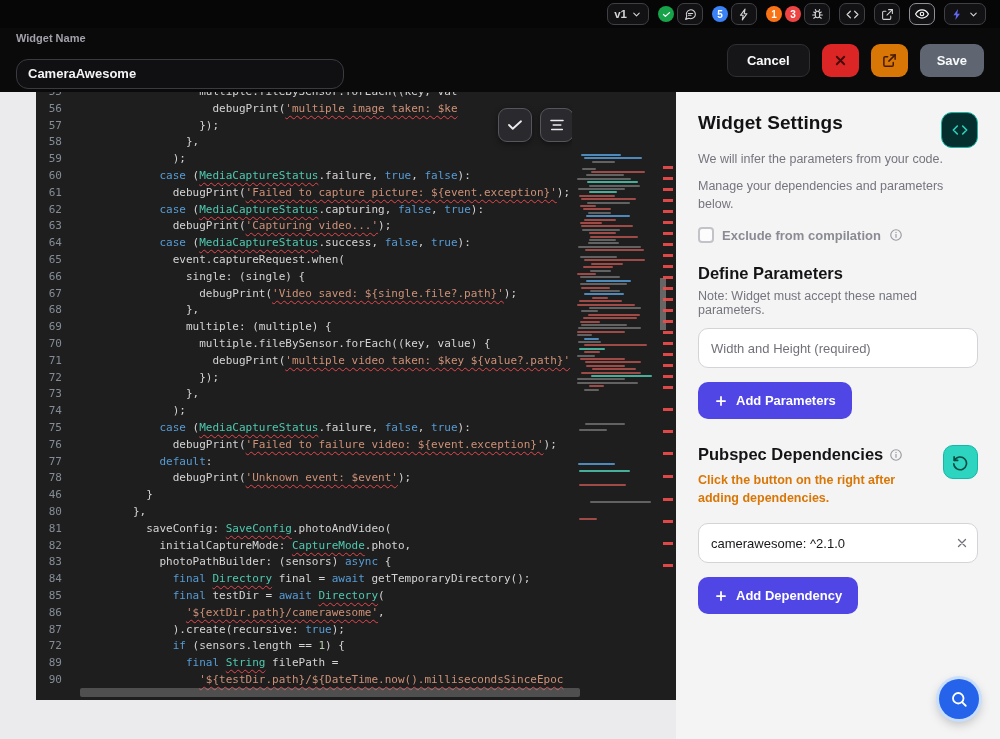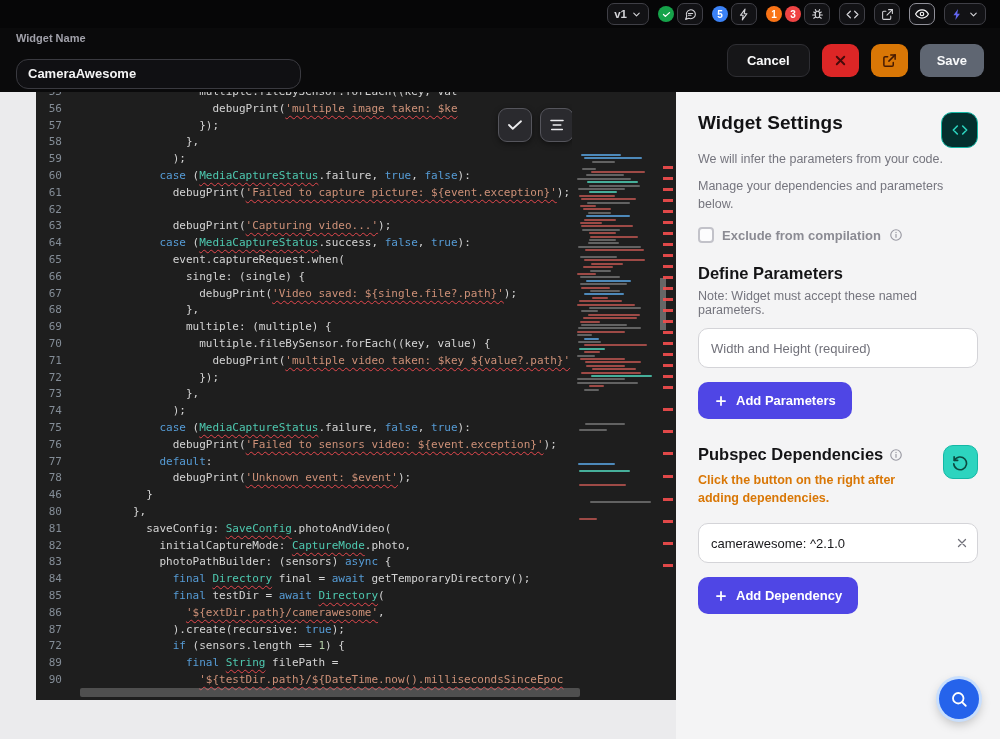--- a/index.html
+++ b/index.html
@@ -19,21 +19,21 @@
   .badge { width:16px; height:16px; border-radius:50%; color:#fff; font-size:10px; font-weight:800;
     display:flex; align-items:center; justify-content:center; }
   .badge.green { background:#16a34a; } .badge.blue { background:#3b82f6; }
   .badge.orange { background:#f97316; } .badge.red { background:#ef4444; }
 
   
   .header { position:absolute; top:28px; left:0; right:0; height:64px; background:#0a0a0b;
     display:flex; align-items:center; padding:0 16px; z-index:5; }
   .wn { display:flex; flex-direction:column; gap:15px; }
   .wn label { font-size:11px; color:#a1a1aa; font-weight:600; }
-  .wn input { width:285px; height:30px; background:#101013; border:1px solid #3a3a40; border-radius:12px;
+  .wn input { width:328px; height:30px; background:#101013; border:1px solid #3a3a40; border-radius:12px;
     color:#f4f4f5; font-size:13px; font-weight:700; padding:0 11px; font-family:inherit; outline:none; }
   .header-actions { margin-left:auto; display:flex; align-items:flex-end; gap:12px; }
   .btn-cancel { height:33px; padding:0 19px; background:#161618; border:1px solid #2e2e33; border-radius:9px;
     color:#fafafa; font-size:13px; font-weight:700; cursor:pointer; font-family:inherit; }
   .btn-red, .btn-amber { width:37px; height:33px; border:none; border-radius:9px; display:flex;
     align-items:center; justify-content:center; cursor:pointer; }
   .btn-red { background:#dc2626; color:#450a0a; }
   .btn-amber { background:#d97706; color:#451a03; }
   .btn-save { height:33px; padding:0 17px; background:#5f6672; border:none; border-radius:9px;
     color:#f9fafb; font-size:13px; font-weight:700; cursor:pointer; font-family:inherit; }
@@ -199,35 +199,35 @@
 
 <div class="editor">
   <div class="code-lines">
       <div class="code-line"><span class="ln">55</span><span class="cd"><span class="tk-p">                  multiple.fileBySensor.forEach((key, val</span></span></div>
       <div class="code-line"><span class="ln">56</span><span class="cd"><span class="tk-p">                    debugPrint(</span><span class="tk-e">'multiple image taken: $ke</span></span></div>
       <div class="code-line"><span class="ln">57</span><span class="cd"><span class="tk-p">                  });</span></span></div>
       <div class="code-line"><span class="ln">58</span><span class="cd"><span class="tk-p">                },</span></span></div>
       <div class="code-line"><span class="ln">59</span><span class="cd"><span class="tk-p">              );</span></span></div>
       <div class="code-line"><span class="ln">60</span><span class="cd"><span class="tk-p">            </span><span class="tk-k">case</span><span class="tk-p"> (</span><span class="tk-t">MediaCaptureStatus</span><span class="tk-p">.failure, </span><span class="tk-k">true</span><span class="tk-p">, </span><span class="tk-k">false</span><span class="tk-p">):</span></span></div>
       <div class="code-line"><span class="ln">61</span><span class="cd"><span class="tk-p">              debugPrint(</span><span class="tk-e">'Failed to capture picture: ${event.exception}'</span><span class="tk-p">);</span></span></div>
-      <div class="code-line"><span class="ln">62</span></div>
+      <div class="code-line"><span class="ln">62</span><span class="cd"><span class="tk-p">            </span><span class="tk-k">case</span><span class="tk-p"> (</span><span class="tk-t">MediaCaptureStatus</span><span class="tk-p">.capturing, </span><span class="tk-k">false</span><span class="tk-p">, </span><span class="tk-k">true</span><span class="tk-p">):</span></span></div>
       <div class="code-line"><span class="ln">63</span><span class="cd"><span class="tk-p">              debugPrint(</span><span class="tk-e">'Capturing video...'</span><span class="tk-p">);</span></span></div>
       <div class="code-line"><span class="ln">64</span><span class="cd"><span class="tk-p">            </span><span class="tk-k">case</span><span class="tk-p"> (</span><span class="tk-t">MediaCaptureStatus</span><span class="tk-p">.success, </span><span class="tk-k">false</span><span class="tk-p">, </span><span class="tk-k">true</span><span class="tk-p">):</span></span></div>
       <div class="code-line"><span class="ln">65</span><span class="cd"><span class="tk-p">              event.captureRequest.when(</span></span></div>
       <div class="code-line"><span class="ln">66</span><span class="cd"><span class="tk-p">                single: (single) {</span></span></div>
       <div class="code-line"><span class="ln">67</span><span class="cd"><span class="tk-p">                  debugPrint(</span><span class="tk-e">'Video saved: ${single.file?.path}'</span><span class="tk-p">);</span></span></div>
       <div class="code-line"><span class="ln">68</span><span class="cd"><span class="tk-p">                },</span></span></div>
       <div class="code-line"><span class="ln">69</span><span class="cd"><span class="tk-p">                multiple: (multiple) {</span></span></div>
       <div class="code-line"><span class="ln">70</span><span class="cd"><span class="tk-p">                  multiple.fileBySensor.forEach((key, value) {</span></span></div>
       <div class="code-line"><span class="ln">71</span><span class="cd"><span class="tk-p">                    debugPrint(</span><span class="tk-e">'multiple video taken: $key ${value?.path}'</span></span></div>
       <div class="code-line"><span class="ln">72</span><span class="cd"><span class="tk-p">                  });</span></span></div>
       <div class="code-line"><span class="ln">73</span><span class="cd"><span class="tk-p">                },</span></span></div>
       <div class="code-line"><span class="ln">74</span><span class="cd"><span class="tk-p">              );</span></span></div>
       <div class="code-line"><span class="ln">75</span><span class="cd"><span class="tk-p">            </span><span class="tk-k">case</span><span class="tk-p"> (</span><span class="tk-t">MediaCaptureStatus</span><span class="tk-p">.failure, </span><span class="tk-k">false</span><span class="tk-p">, </span><span class="tk-k">true</span><span class="tk-p">):</span></span></div>
-      <div class="code-line"><span class="ln">76</span><span class="cd"><span class="tk-p">              debugPrint(</span><span class="tk-e">'Failed to sensors video: ${event.exception}'</span><span class="tk-p">);</span></span></div>
+      <div class="code-line"><span class="ln">76</span><span class="cd"><span class="tk-p">              debugPrint(</span><span class="tk-e">'Failed to failure video: ${event.exception}'</span><span class="tk-p">);</span></span></div>
       <div class="code-line"><span class="ln">77</span><span class="cd"><span class="tk-p">            </span><span class="tk-k">default</span><span class="tk-p">:</span></span></div>
       <div class="code-line"><span class="ln">78</span><span class="cd"><span class="tk-p">              debugPrint(</span><span class="tk-e">'Unknown event: $event'</span><span class="tk-p">);</span></span></div>
       <div class="code-line"><span class="ln">46</span><span class="cd"><span class="tk-p">          }</span></span></div>
       <div class="code-line"><span class="ln">80</span><span class="cd"><span class="tk-p">        },</span></span></div>
       <div class="code-line"><span class="ln">81</span><span class="cd"><span class="tk-p">          saveConfig: </span><span class="tk-t">SaveConfig</span><span class="tk-p">.photoAndVideo(</span></span></div>
       <div class="code-line"><span class="ln">82</span><span class="cd"><span class="tk-p">            initialCaptureMode: </span><span class="tk-t">CaptureMode</span><span class="tk-p">.photo,</span></span></div>
       <div class="code-line"><span class="ln">83</span><span class="cd"><span class="tk-p">            photoPathBuilder: (sensors) </span><span class="tk-k">async</span><span class="tk-p"> {</span></span></div>
       <div class="code-line"><span class="ln">84</span><span class="cd"><span class="tk-p">              </span><span class="tk-k">final</span><span class="tk-p"> </span><span class="tk-t">Directory</span><span class="tk-p"> final = </span><span class="tk-k">await</span><span class="tk-p"> getTemporaryDirectory();</span></span></div>
       <div class="code-line"><span class="ln">85</span><span class="cd"><span class="tk-p">              </span><span class="tk-k">final</span><span class="tk-p"> testDir = </span><span class="tk-k">await</span><span class="tk-p"> </span><span class="tk-t">Directory</span><span class="tk-p">(</span></span></div>
       <div class="code-line"><span class="ln">86</span><span class="cd"><span class="tk-p">                </span><span class="tk-e">'${extDir.path}/camerawesome'</span><span class="tk-p">,</span></span></div>

